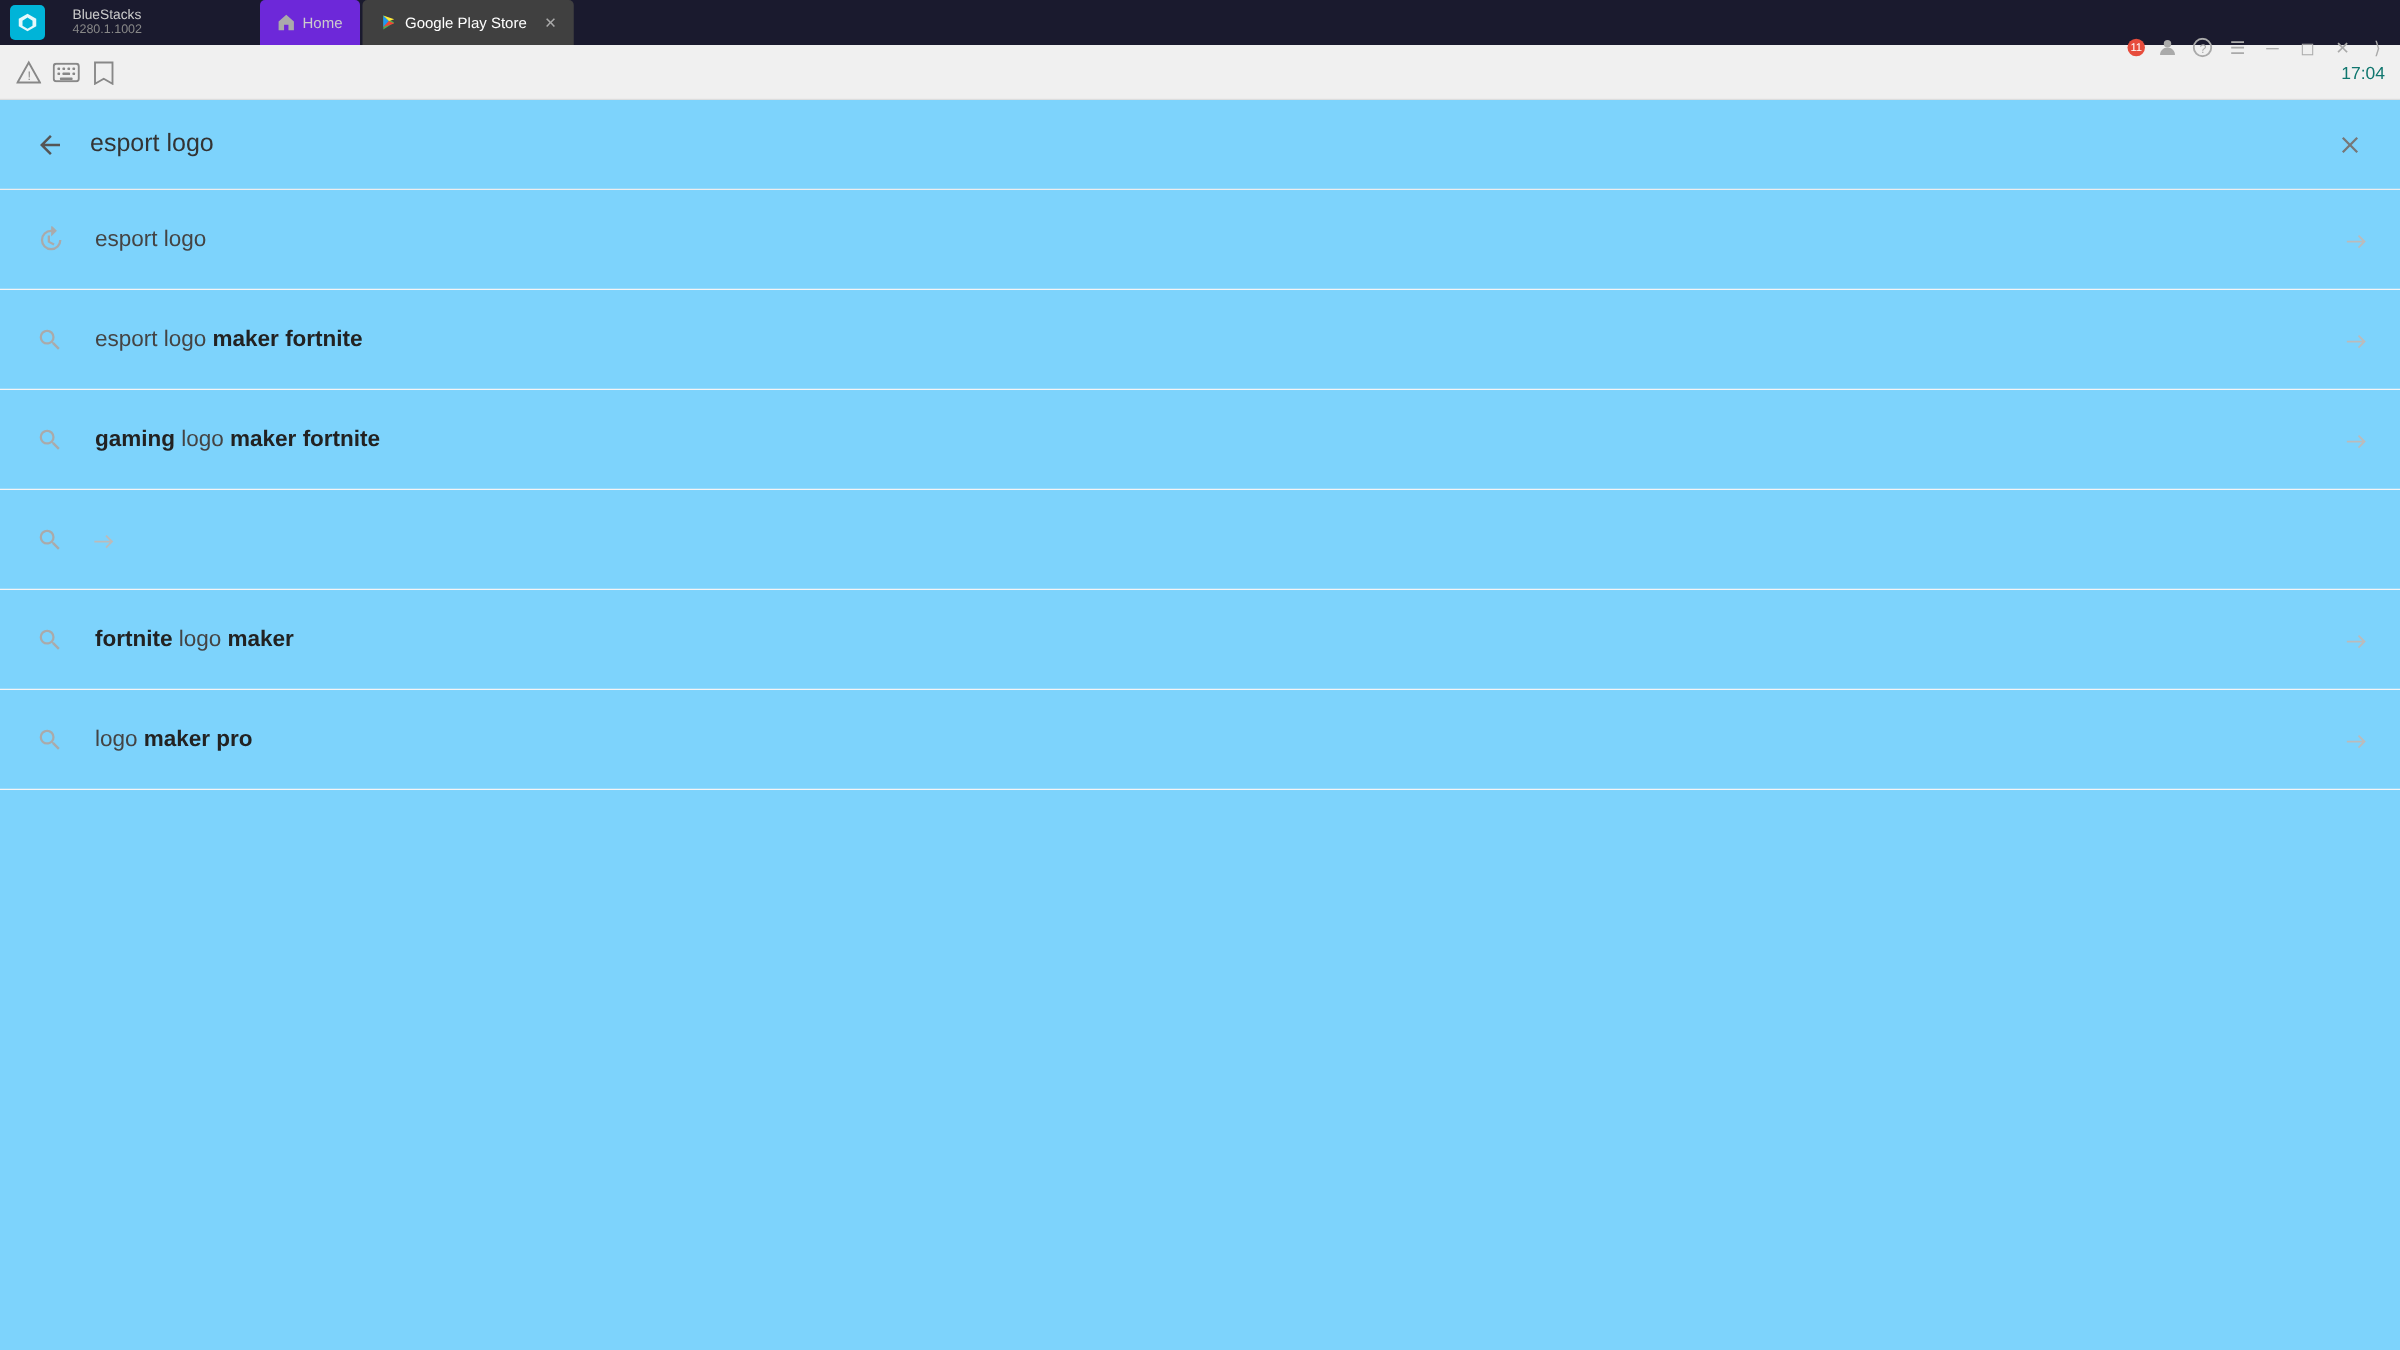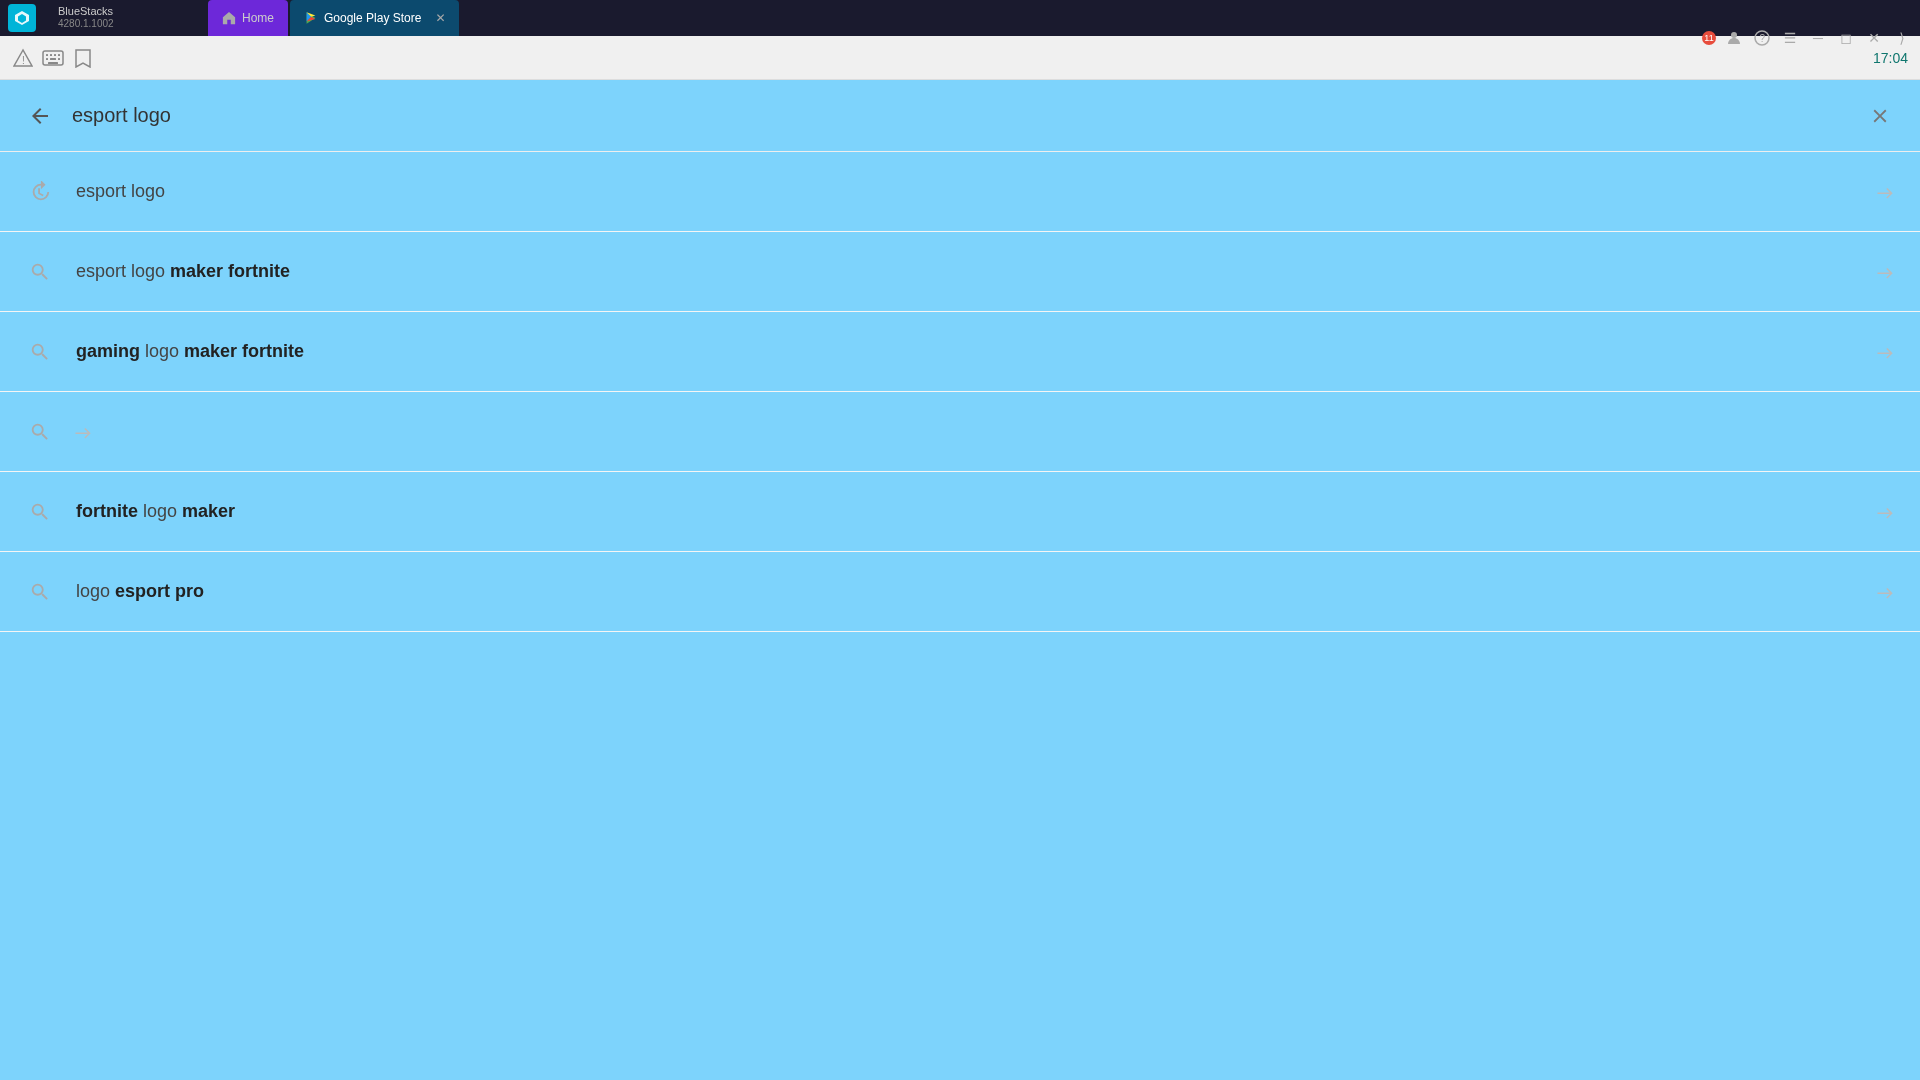--- a/index.html
+++ b/index.html
@@ -62,21 +62,21 @@
       gap: 6px;
       padding: 0 14px;
       height: 100%;
       background: #6d28d9;
       color: #ccc;
       font-size: 12px;
       cursor: pointer;
       border-radius: 4px 4px 0 0;
     }
     .tab.active {
-      background: #0c4a6e;
+      background: #404040;
       color: white;
     }
     .tab-icon {
       width: 14px;
       height: 14px;
     }
     .title-bar-controls {
       display: flex;
       align-items: center;
       gap: 8px;
@@ -397,21 +397,21 @@
         </svg>
       </span>
     </li>
 
     <li class="suggestion-item">
       <div class="sugg-icon">
         <svg width="22" height="22" viewBox="0 0 24 24" fill="#aaa">
           <path d="M15.5 14h-.79l-.28-.27A6.471 6.471 0 0 0 16 9.5 6.5 6.5 0 1 0 9.5 16c1.61 0 3.09-.59 4.23-1.57l.27.28v.79l5 4.99L20.49 19l-4.99-5zm-6 0C7.01 14 5 11.99 5 9.5S7.01 5 9.5 5 14 7.01 14 9.5 11.99 14 9.5 14z"></path>
         </svg>
       </div>
-      <span class="sugg-text">logo <span class="bold">esport pro</span></span>
+      <span class="sugg-text">logo <span class="bold">maker pro</span></span>
       <span class="sugg-arrow">
         <svg width="18" height="18" viewBox="0 0 24 24" fill="#bbb">
           <path d="M20 5.41L18.59 4 7 15.59V9H5v10h10v-2H8.41z"></path>
         </svg>
       </span>
     </li>
 
 
   </ul>
 </div>

